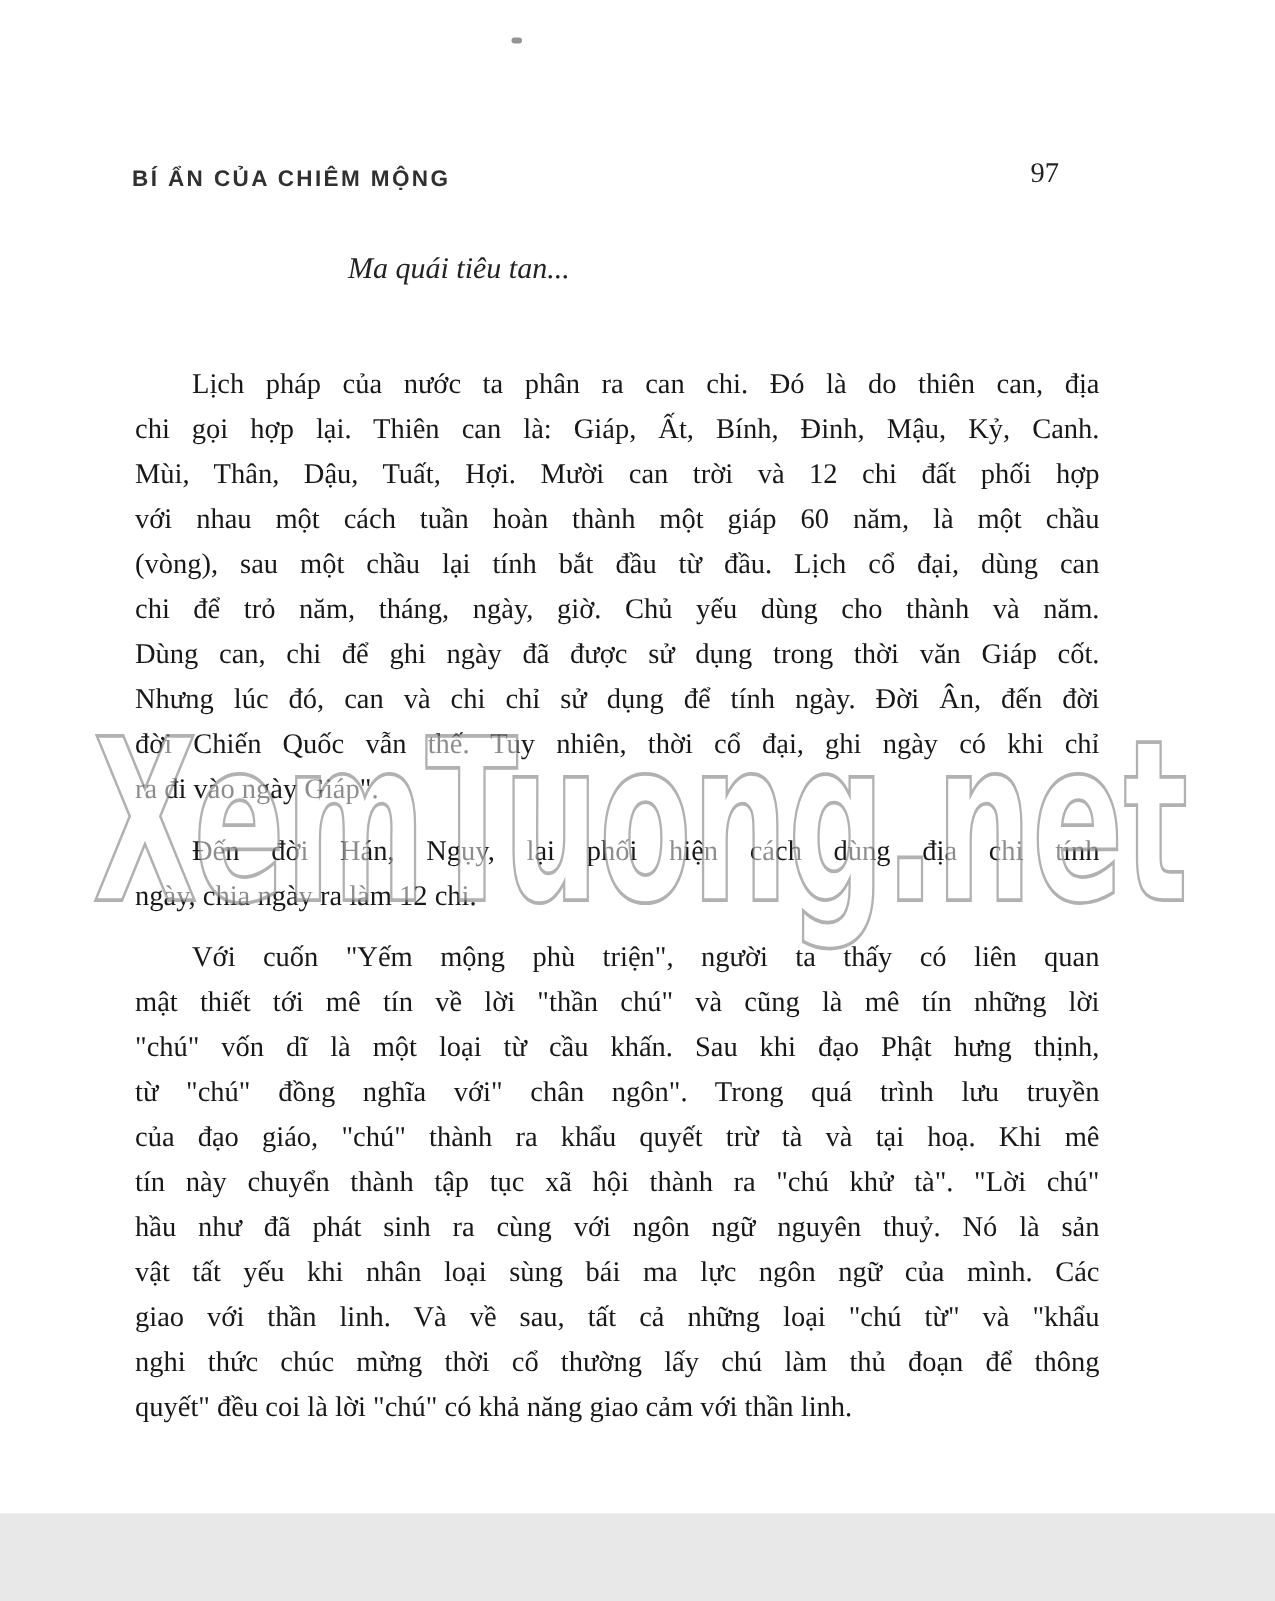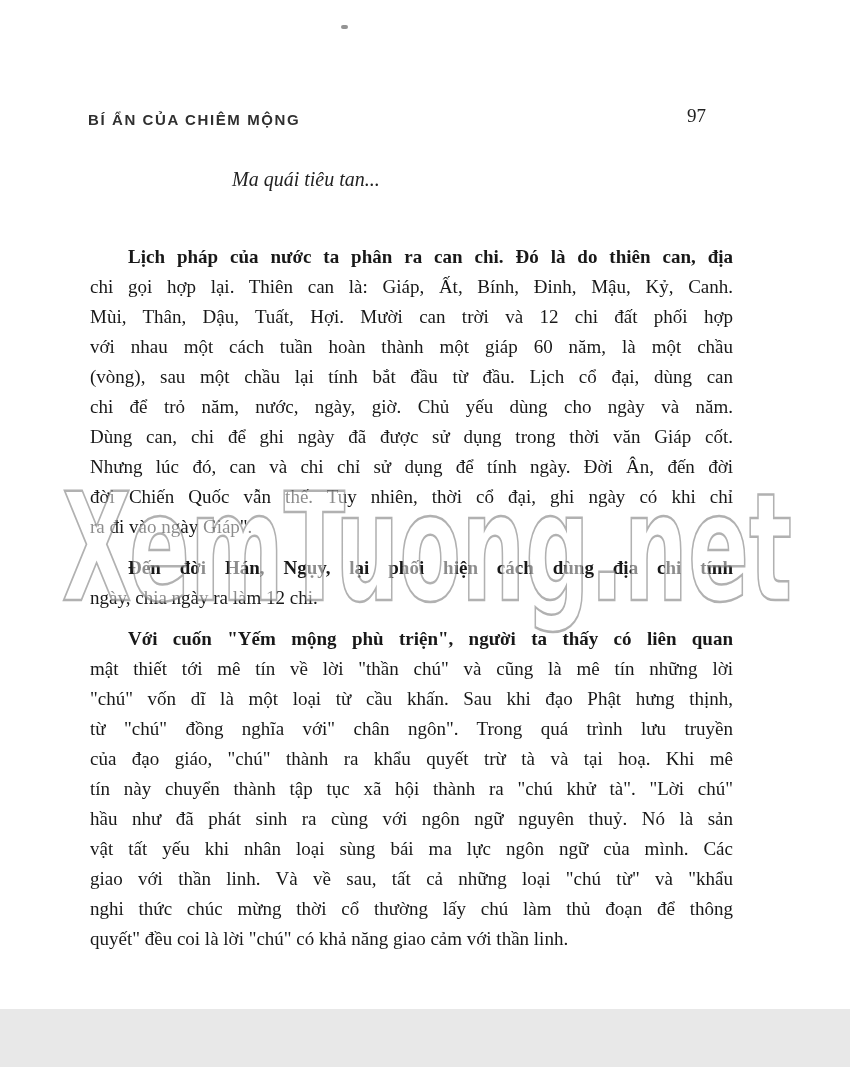--- a/index.html
+++ b/index.html
@@ -52,21 +52,21 @@
     font-size: 19px;
     line-height: 30px;
     color: #181818;
   }
   .paragraph + .paragraph { margin-top: 11px; }
   .line {
     text-align: justify;
     text-align-last: justify;
     white-space: normal;
   }
-  .line.first { text-indent: 38px; font-weight: bold; }
+  .line.first { text-indent: 38px; }
   .line.last { text-align-last: left; }
   .signature {
     position: absolute;
     left: 100px; top: 1012px;
     font-family: "Liberation Sans", sans-serif;
     font-size: 13px;
     font-weight: bold;
     letter-spacing: 1px;
     color: #222;
     text-align: center;
@@ -115,21 +115,21 @@
       <div class="verse-line">Ma quái tiêu tan...</div>
     </div>
 
   <div class="body-block">
       <div class="paragraph">
         <div class="line first">Lịch pháp của nước ta phân ra can chi. Đó là do thiên can, địa</div>
         <div class="line">chi gọi hợp lại. Thiên can là: Giáp, Ất, Bính, Đinh, Mậu, Kỷ, Canh.</div>
         <div class="line">Mùi, Thân, Dậu, Tuất, Hợi. Mười can trời và 12 chi đất phối hợp</div>
         <div class="line">với nhau một cách tuần hoàn thành một giáp 60 năm, là một chầu</div>
         <div class="line">(vòng), sau một chầu lại tính bắt đầu từ đầu. Lịch cổ đại, dùng can</div>
-        <div class="line">chi để trỏ năm, nước, ngày, giờ. Chủ yếu dùng cho ngày và năm.</div>
+        <div class="line">chi để trỏ năm, tháng, ngày, giờ. Chủ yếu dùng cho thành và năm.</div>
         <div class="line">Dùng can, chi để ghi ngày đã được sử dụng trong thời văn Giáp cốt.</div>
         <div class="line">Nhưng lúc đó, can và chi chỉ sử dụng để tính ngày. Đời Ân, đến đời</div>
         <div class="line">đời Chiến Quốc vẫn thế. Tuy nhiên, thời cổ đại, ghi ngày có khi chỉ</div>
         <div class="line last">ra đi vào ngày Giáp".</div>
       </div>
       <div class="paragraph">
         <div class="line first">Đến đời Hán, Ngụy, lại phối hiện cách dùng địa chi tính</div>
         <div class="line last">ngày, chia ngày ra làm 12 chi.</div>
       </div>
       <div class="paragraph">

